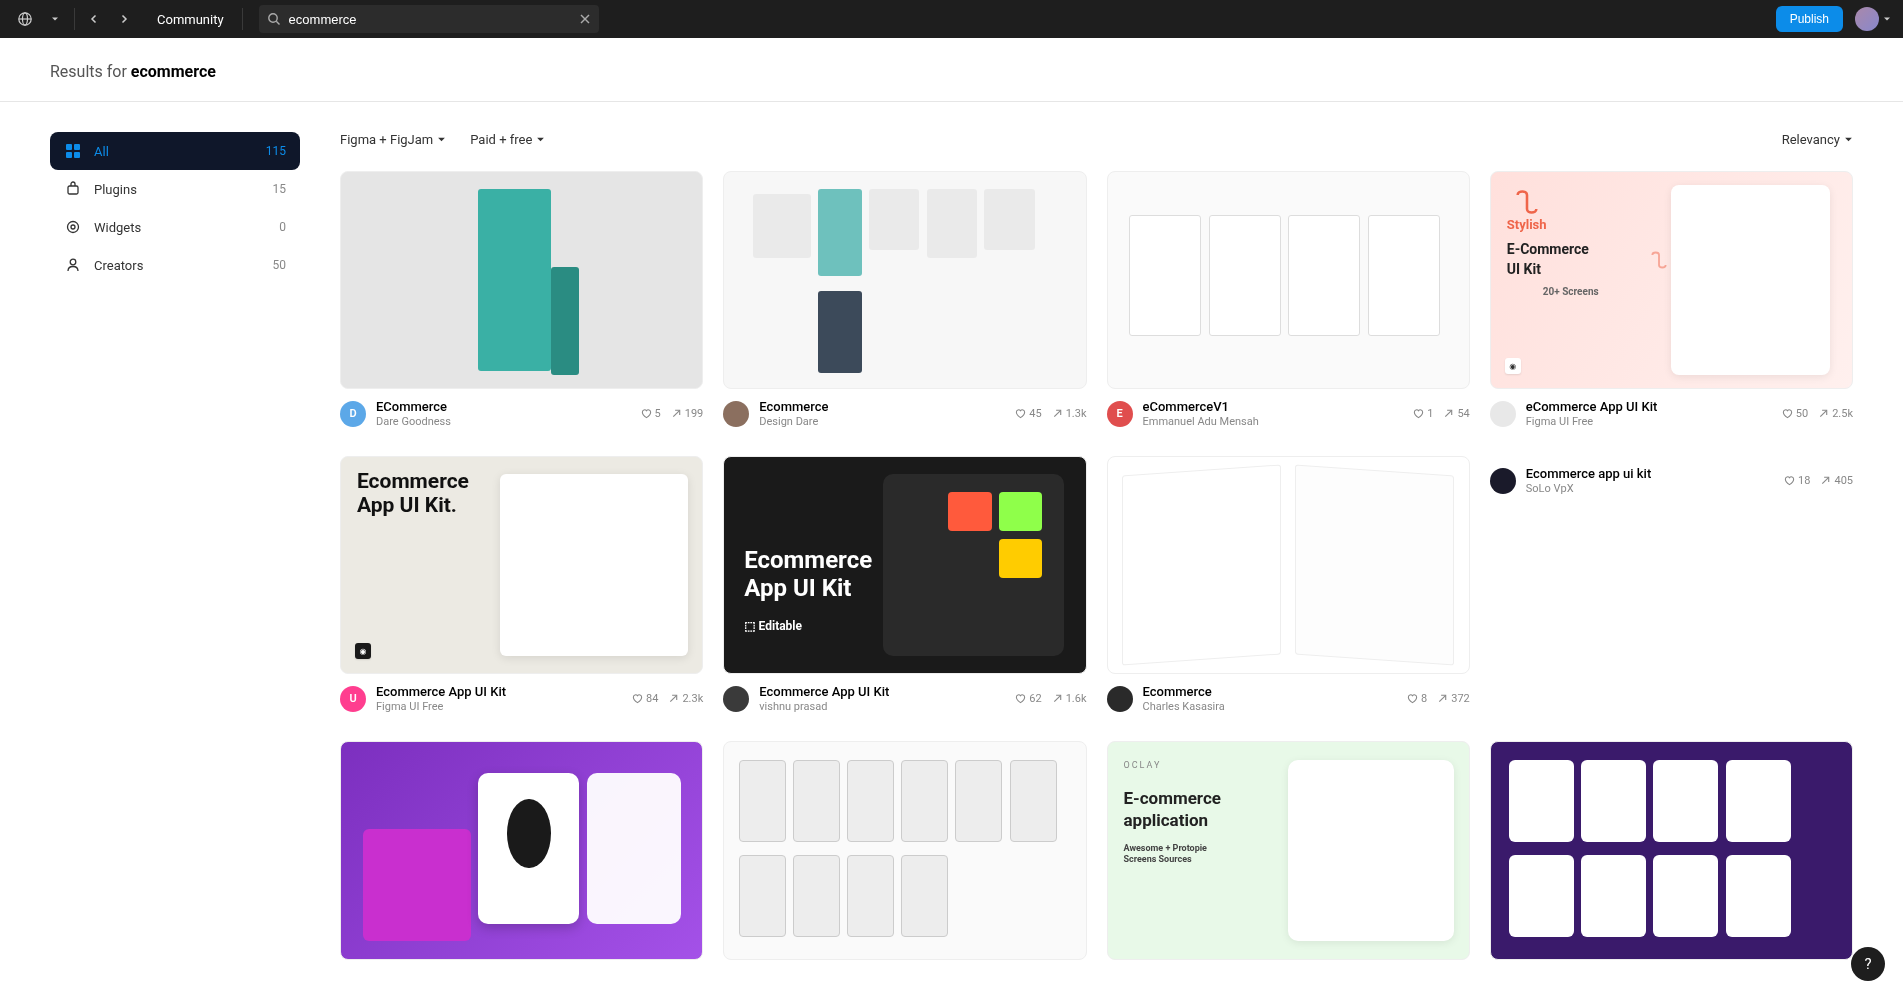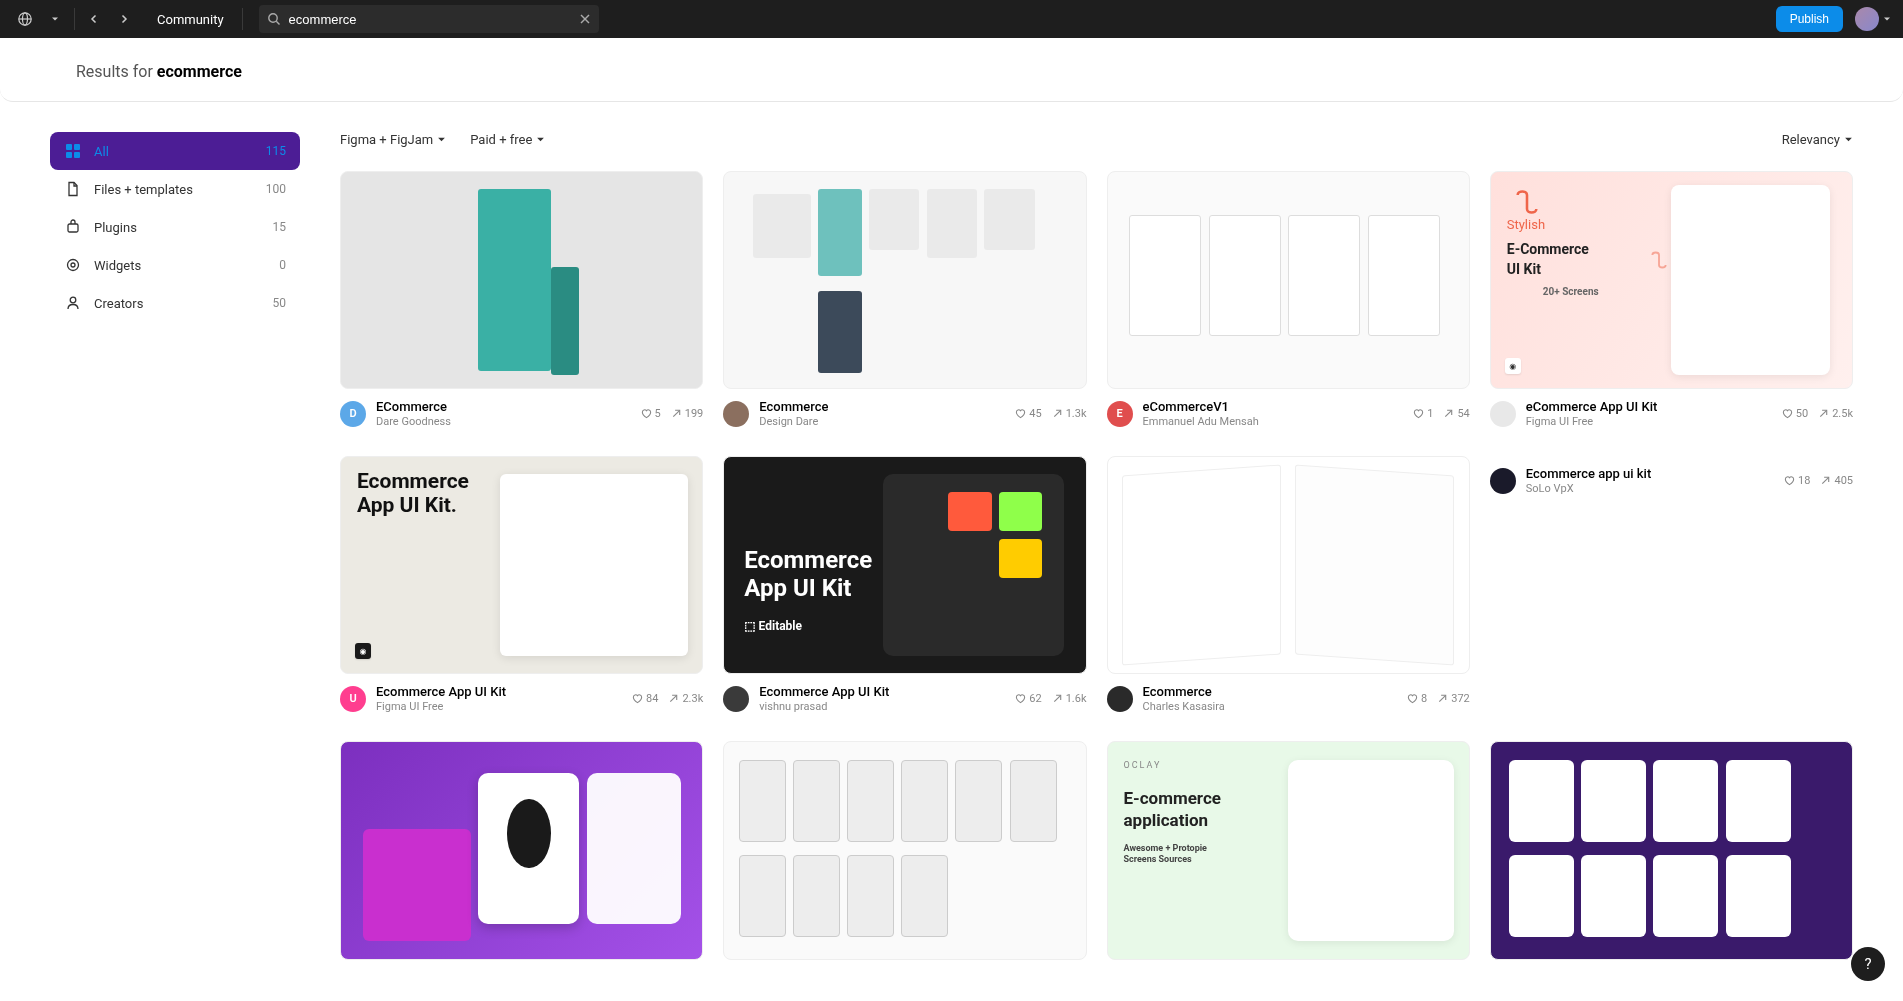--- a/index.html
+++ b/index.html
@@ -11,29 +11,29 @@
 .icon-btn { width: 26px; height: 26px; display: flex; align-items: center; justify-content: center; cursor: pointer; color: #ccc; border-radius: 4px; }
 .community-label { color: #fff; font-size: 13px; padding: 0 12px; margin-left: 4px; }
 .search-wrap { background: #2c2c2c; border-radius: 4px; height: 28px; display: flex; align-items: center; padding: 0 8px; width: 340px; gap: 8px; margin-left: 10px; }
 .search-input { background: transparent; border: none; color: #fff; font-size: 13px; flex: 1; outline: none; }
 .search-input::placeholder { color: #888; }
 .topbar-right { margin-left: auto; display: flex; align-items: center; gap: 12px; }
 .publish-btn { background: #0c8ce9; color: #fff; border: none; padding: 6px 14px; border-radius: 6px; font-size: 12px; font-weight: 500; cursor: pointer; }
 .avatar-top { width: 24px; height: 24px; border-radius: 50%; background: linear-gradient(135deg, #a8a,#88c); }
 
 
-.results-header { padding: 24px 76px 20px; border-bottom: 1px solid #e6e6e6; border-radius: 13px; }
+.results-header { padding: 24px 50px 20px; border-bottom: 1px solid #e6e6e6; }
 .results-header h1 { font-size: 16px; font-weight: 400; color: #555; }
 .results-header h1 strong { font-weight: 700; color: #000; }
 
 
 .body { display: flex; padding: 30px 50px; gap: 40px; }
 .sidebar { width: 250px; flex-shrink: 0; }
 .sidebar-item { display: flex; align-items: center; gap: 12px; padding: 10px 14px; border-radius: 8px; cursor: pointer; font-size: 13px; color: #333; }
-.sidebar-item.active { background: #4c1d95; color: #0c8ce9; }
+.sidebar-item.active { background: #0f172a; color: #0c8ce9; }
 .sidebar-item .count { margin-left: auto; font-size: 12px; color: #888; }
 .sidebar-item.active .count { color: #0c8ce9; }
 .sidebar-icon { width: 18px; height: 18px; display: flex; align-items: center; justify-content: center; }
 
 
 .main { flex: 1; }
 .filters-row { display: flex; align-items: center; gap: 24px; margin-bottom: 24px; font-size: 13px; color: #333; }
 .filter-drop { display: flex; align-items: center; gap: 4px; cursor: pointer; }
 .sort-drop { margin-left: auto; display: flex; align-items: center; gap: 4px; cursor: pointer; }
 
@@ -58,21 +58,21 @@
 .bg-6 { background:#1a1a1a; }
 .bg-7 { background:#fff; }
 .bg-8 { background:linear-gradient(110deg,#42e2b8,#f6d860 40%,#ff7ac6 75%,#8b5cf6); }
 .bg-9 { background:linear-gradient(135deg,#7c2fbf,#a451e8); }
 .bg-10{ background:#fafafa; }
 .bg-11{ background:#e8f9e8; }
 .bg-12{ background:#3a1a6b; }
 
 .thumb-text { position:absolute; font-weight:700; }
 .t4 { left:16px; top:44px; font-size:14px; color:#222; line-height:1.4; }
-.t4 .sty { display:block; font-weight:400; font-size:13px; color:#ef654a; margin-bottom:6px; }
+.t4 .sty { display:block; font-weight:700; font-size:13px; color:#ef654a; margin-bottom:6px; }
 .t4 .sub { display:block; font-weight:700; font-size:10px; color:#666; margin-top:6px;margin-left:36px;}
 .t5 { left:16px; top:12px; font-size:21px; color:#111; line-height:1.15;}
 .t6 { left:20px; bottom:40px; font-size:24px; color:#fff; line-height:1.15;}
 .t6 .ed { display:block; font-size:12px; font-weight:700; margin-top:17px; }
 .t8 { left:16px; top:16px; font-size:20px; color:#111; line-height:1.3; }
 .t8 .sub { display:block; font-size:11px; font-weight:800; letter-spacing:.3px; margin-top:6px;}
 .t11 { left:16px; top:46px; font-size:17px; color:#222; line-height:1.25;}
 .t11 .sub{ display:block; font-size:9px; font-weight:700; margin-top:12px; color:#444; }
 .badge-fig { position:absolute; left:14px; bottom:14px; width:16px; height:16px; background:#fff; border-radius:3px; box-shadow:0 1px 2px rgba(0,0,0,.1); display:flex; align-items:center; justify-content:center; font-size:8px;}
 .thumb-decor { position:absolute; background:rgba(0,0,0,.05); border-radius:3px;}
@@ -149,30 +149,20 @@
       <span class="sidebar-icon">
           <svg width="16" height="16" viewBox="0 0 16 16" fill="currentColor">
             <rect x="1" y="1" width="6" height="6" rx="1"></rect>
             <rect x="9" y="1" width="6" height="6" rx="1"></rect>
             <rect x="1" y="9" width="6" height="6" rx="1"></rect>
             <rect x="9" y="9" width="6" height="6" rx="1"></rect>
           </svg>
         </span>
       <span>All</span>
       <span class="count">115</span>
-    </div>
-    <div class="sidebar-item">
-      <span class="sidebar-icon">
-          <svg width="16" height="16" viewBox="0 0 16 16" fill="none" stroke="currentColor" stroke-width="1.3">
-            <path d="M4 1.5h5l3 3v10H4z"></path>
-            <path d="M9 1.5V5h3"></path>
-          </svg>
-        </span>
-      <span>Files + templates</span>
-      <span class="count">100</span>
     </div>
     <div class="sidebar-item">
       <span class="sidebar-icon">
           <svg width="16" height="16" viewBox="0 0 16 16" fill="none" stroke="currentColor" stroke-width="1.3">
             <rect x="3" y="5" width="10" height="8" rx="1.5"></rect>
             <path d="M6 5V3a2 2 0 014 0v2"></path>
           </svg>
         </span>
       <span>Plugins</span>
       <span class="count">15</span>

